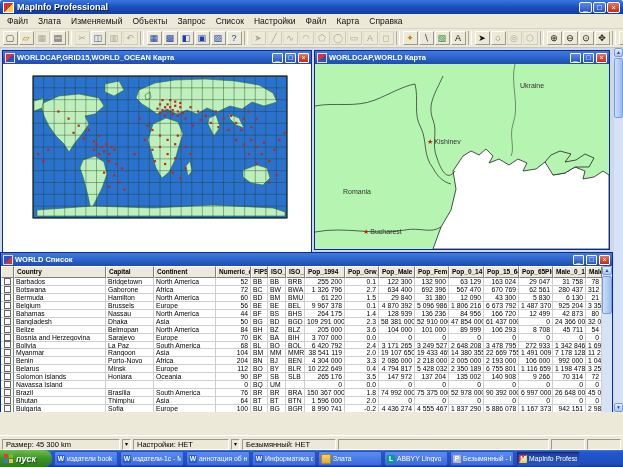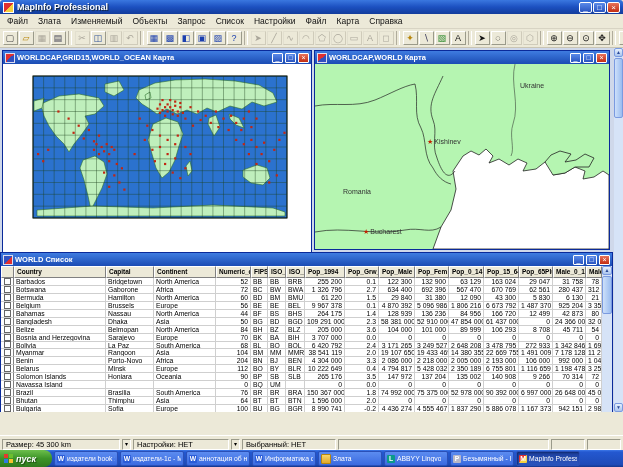--- a/index.html
+++ b/index.html
@@ -799,21 +799,21 @@
       <div style="flex:1;"></div>
       <div class="sbarrow" style="height:9px;">▼</div>
     </div>
   </div>
 
   <div class="statusbar">
     <span class="spanel" style="width:118px;">Размер: 45 300 km</span>
     <span class="sdrop">▾</span>
     <span class="spanel" style="width:96px;">Настройки: НЕТ</span>
     <span class="sdrop">▾</span>
-    <span class="spanel" style="width:94px;">Выбранный: НЕТ</span>
+    <span class="spanel" style="width:94px;">Безымянный: НЕТ</span>
     <span class="spanel" style="flex:1;"></span>
     <span class="spanel" style="width:34px;"></span>
     <span class="spanel" style="width:34px;"></span>
   </div>
 
   <div class="taskbar">
     <div class="startbtn">
       <span class="flag">
         <i style="background:#e23a2e;"></i>
           <i style="background:#6cbf2e;"></i>

